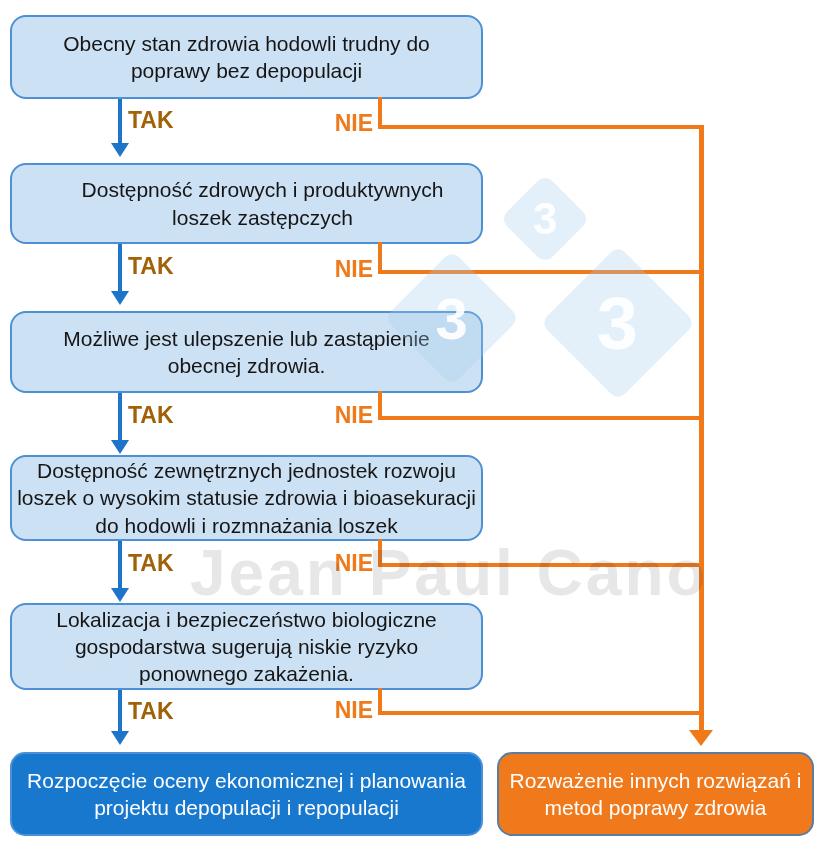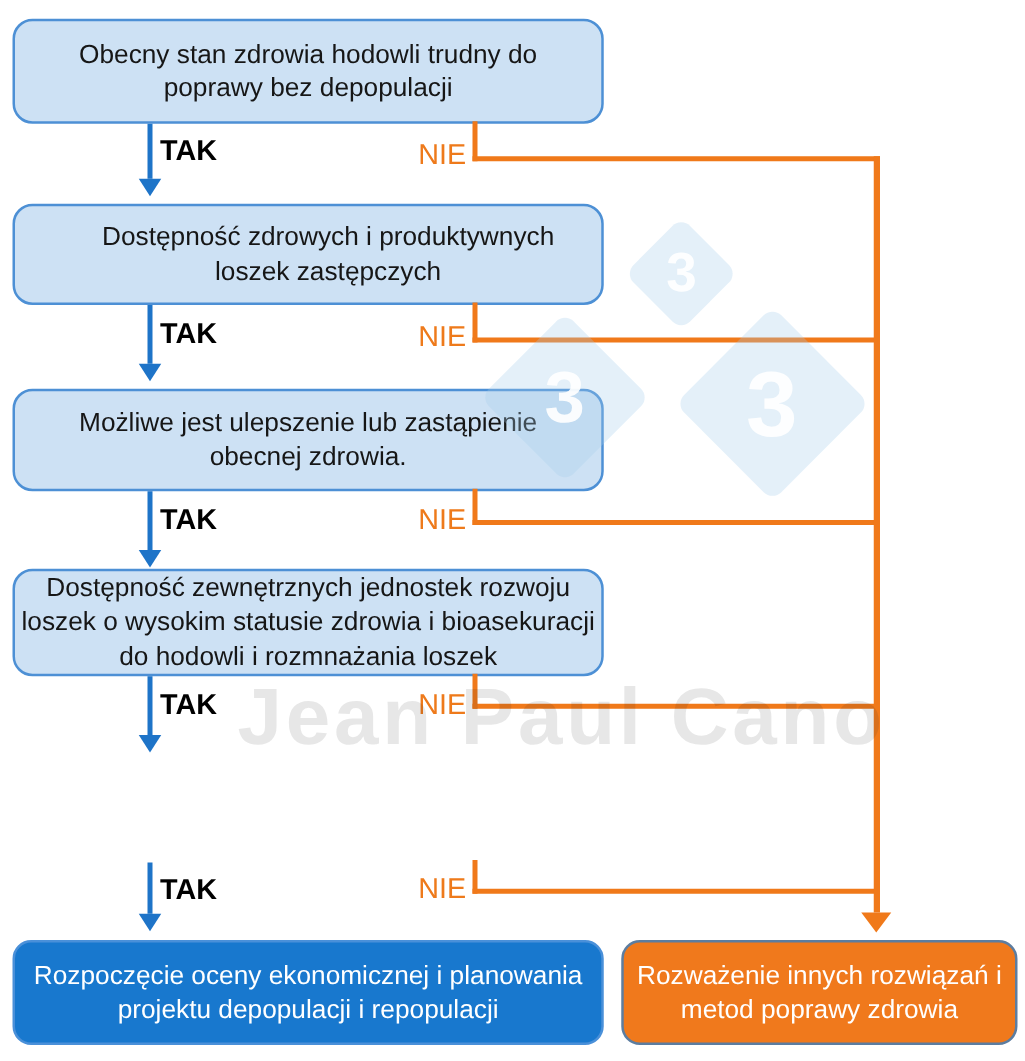--- a/index.html
+++ b/index.html
@@ -33,27 +33,27 @@
     position:absolute;left:111px;width:0;height:0;
     border-left:9px solid transparent;border-right:9px solid transparent;
     border-top:14px solid #1e74c8;
   }
   .tl1{top:99px;height:44px;}  .th1{top:143px;}
   .tl2{top:244px;height:47px;} .th2{top:291px;}
   .tl3{top:393px;height:47px;} .th3{top:440px;}
   .tl4{top:541px;height:47px;} .th4{top:588px;}
   .tl5{top:690px;height:41px;} .th5{top:731px;}
   .taklabel{
-    position:absolute;left:128px;font-size:23px;font-weight:bold;color:#000000;
+    position:absolute;left:128px;font-size:23px;font-weight:bold;color:#a16207;
   }
   .ta1{top:107px;} .ta2{top:253px;} .ta3{top:402px;} .ta4{top:550px;} .ta5{top:698px;}
   
   .nielabel{
     position:absolute;left:295px;width:78px;text-align:right;
-    font-size:23px;font-weight:normal;color:#ee7a1b;
+    font-size:23px;font-weight:bold;color:#ee7a1b;
   }
   .ni1{top:110px;} .ni2{top:256px;} .ni3{top:402px;} .ni4{top:550px;} .ni5{top:697px;}
   
   .nievert{position:absolute;left:378px;width:4px;background:#f0791a;}
   .niehorz{position:absolute;left:378px;width:326px;height:4px;background:#f0791a;}
   .nv1{top:97px;height:32px;}  .nh1{top:125px;}
   .nv2{top:242px;height:32px;} .nh2{top:270px;}
   .nv3{top:391px;height:29px;} .nh3{top:416px;}
   .nv4{top:539px;height:28px;} .nh4{top:563px;}
   .nv5{top:688px;height:27px;} .nh5{top:711px;}
@@ -86,20 +86,21 @@
 </style>
 </head>
 <body>
 
 <div class="canvas">
 
   <div class="dbox b1">Obecny stan zdrowia hodowli trudny do poprawy bez depopulacji</div>
   <div class="dbox b2">Dostępność zdrowych i produktywnych loszek zastępczych</div>
   <div class="dbox b3">Możliwe jest ulepszenie lub zastąpienie obecnej zdrowia.</div>
   <div class="dbox b4">Dostępność zewnętrznych jednostek rozwoju loszek o wysokim statusie zdrowia i bioasekuracji do hodowli i rozmnażania loszek</div>
+  <div class="dbox b5">Lokalizacja i bezpieczeństwo biologiczne gospodarstwa sugerują niskie ryzyko ponownego zakażenia.</div>
 
   <div class="final final-orange">Rozważenie innych rozwiązań i  metod poprawy zdrowia</div>
   <div class="final final-blue">Rozpoczęcie oceny ekonomicznej i planowania projektu depopulacji i repopulacji</div>
 
   <div class="takline tl1"></div>
   <div class="takhead th1"></div>
   <div class="takline tl2"></div>
   <div class="takhead th2"></div>
   <div class="takline tl3"></div>
   <div class="takhead th3"></div>

